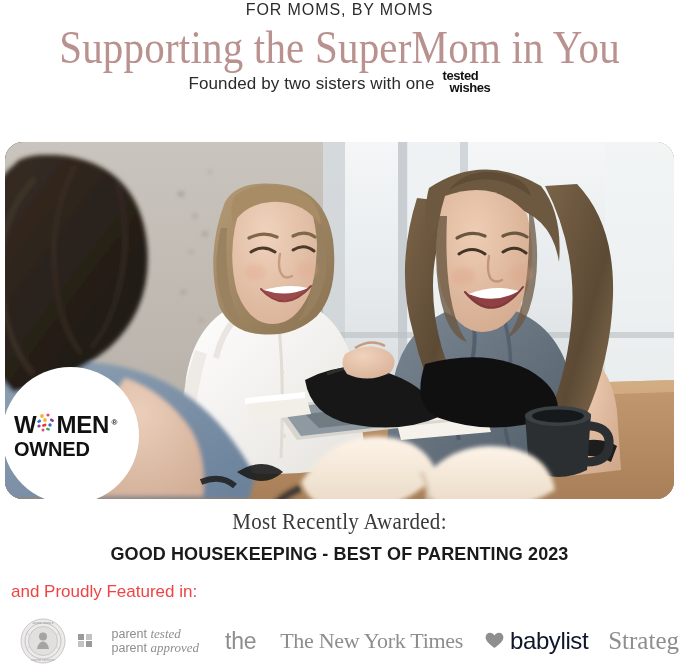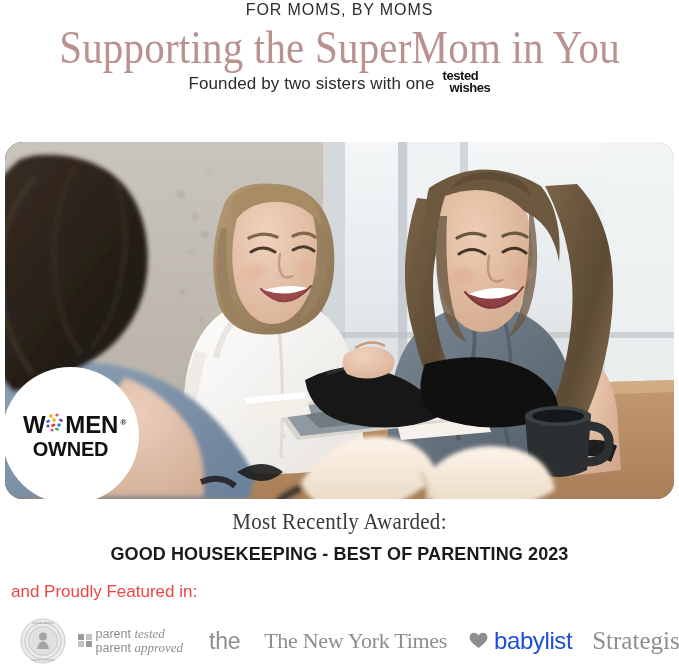--- a/index.html
+++ b/index.html
@@ -103,23 +103,22 @@
     left: 2px;
     top: 367px;
     width: 137px;
     height: 137px;
     border-radius: 50%;
     background: #ffffff;
     overflow: hidden;
   }
   .wo-inner {
     position: absolute;
-    left: 0; right: 0;
+    left: 12px; right: 0;
     top: 45px;
-    text-align: center;
   }
   .wo-line {
     font-family: "Liberation Sans", sans-serif;
     font-weight: 700;
     color: #111111;
     line-height: 25px;
     letter-spacing: -0.2px;
     white-space: nowrap;
   }
   .wo-line1 { font-size: 24px; position: relative; display: inline-block; }
@@ -197,21 +196,21 @@
     justify-content: flex-start;
     gap: 0;
   }
   .press-item { display: flex; align-items: flex-end; }
 
   .seal { width: 46px; height: 46px; margin-left: 20px; }
 
   .ptpa {
     display: flex;
     align-items: center;
-    gap: 4px;
+    gap: 20px;
     margin-left: 12px;
   }
   .ptpa-grid {
     display: grid;
     grid-template-columns: 6px 6px;
     grid-template-rows: 6px 6px;
     gap: 1.5px;
   }
   .ptpa-grid i { display: block; background: #9a9a9a; }
   .ptpa-grid i.light { background: #c3c3c3; }
@@ -247,21 +246,21 @@
     letter-spacing: -0.3px;
     line-height: 26px;
     font-weight: 400;
   }
 
   .babylist {
     margin-left: 22px;
     display: flex;
     align-items: center;
     gap: 6px;
-    color: #1d4ed8;
+    color: #0f172a;
   }
   .babylist .heart { width: 19px; height: 17px; display: block; }
   .babylist .bl-text {
     font-family: "Liberation Sans", sans-serif;
     font-size: 24px;
     font-weight: 400;
     letter-spacing: -0.4px;
     line-height: 26px;
   }
 

